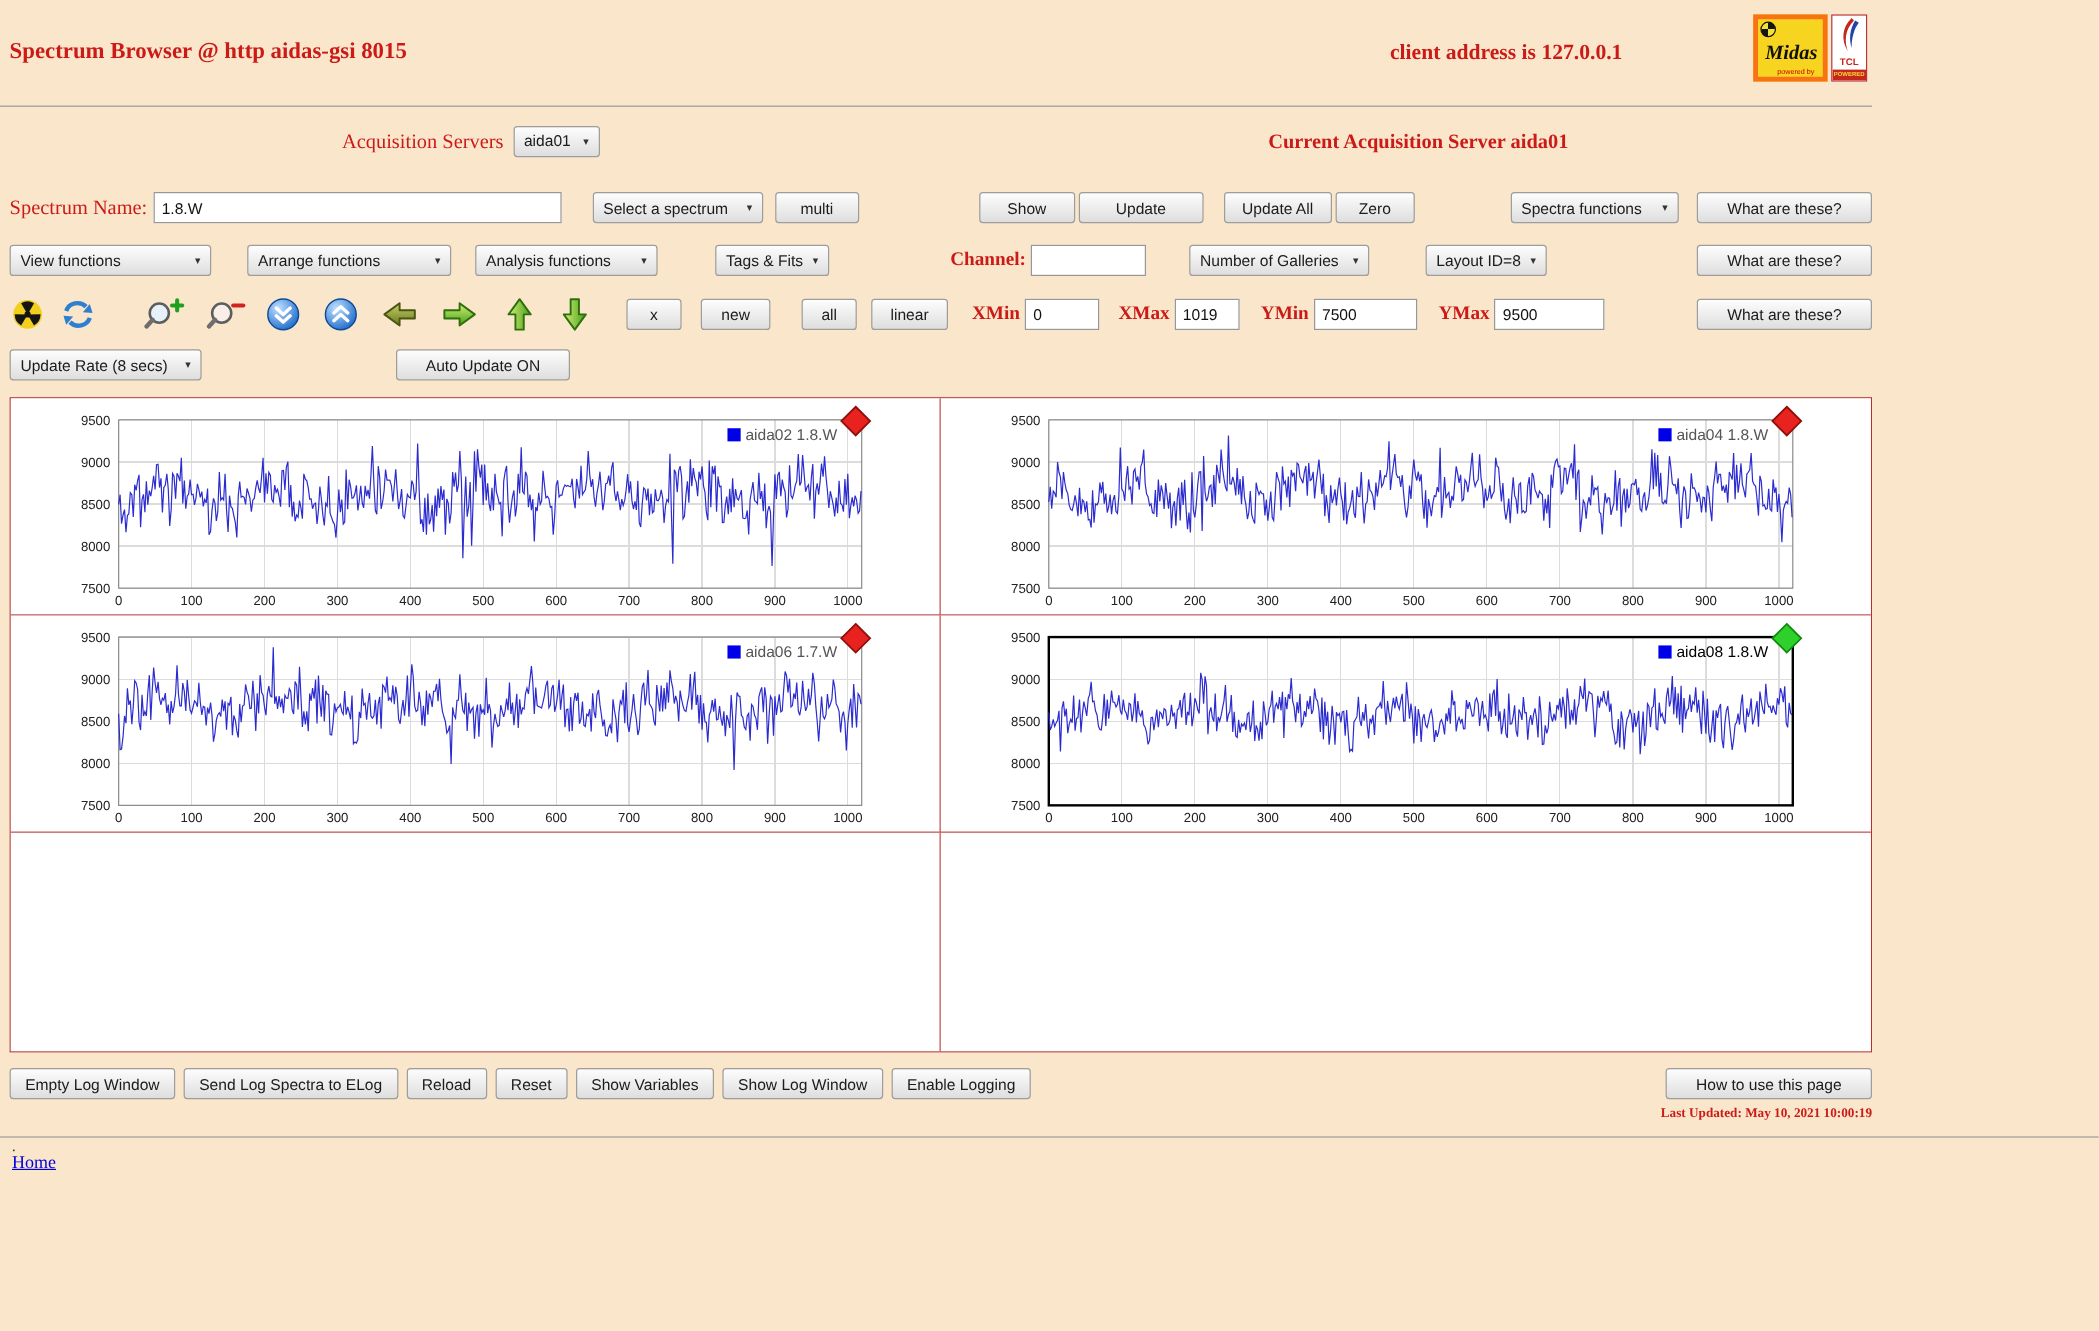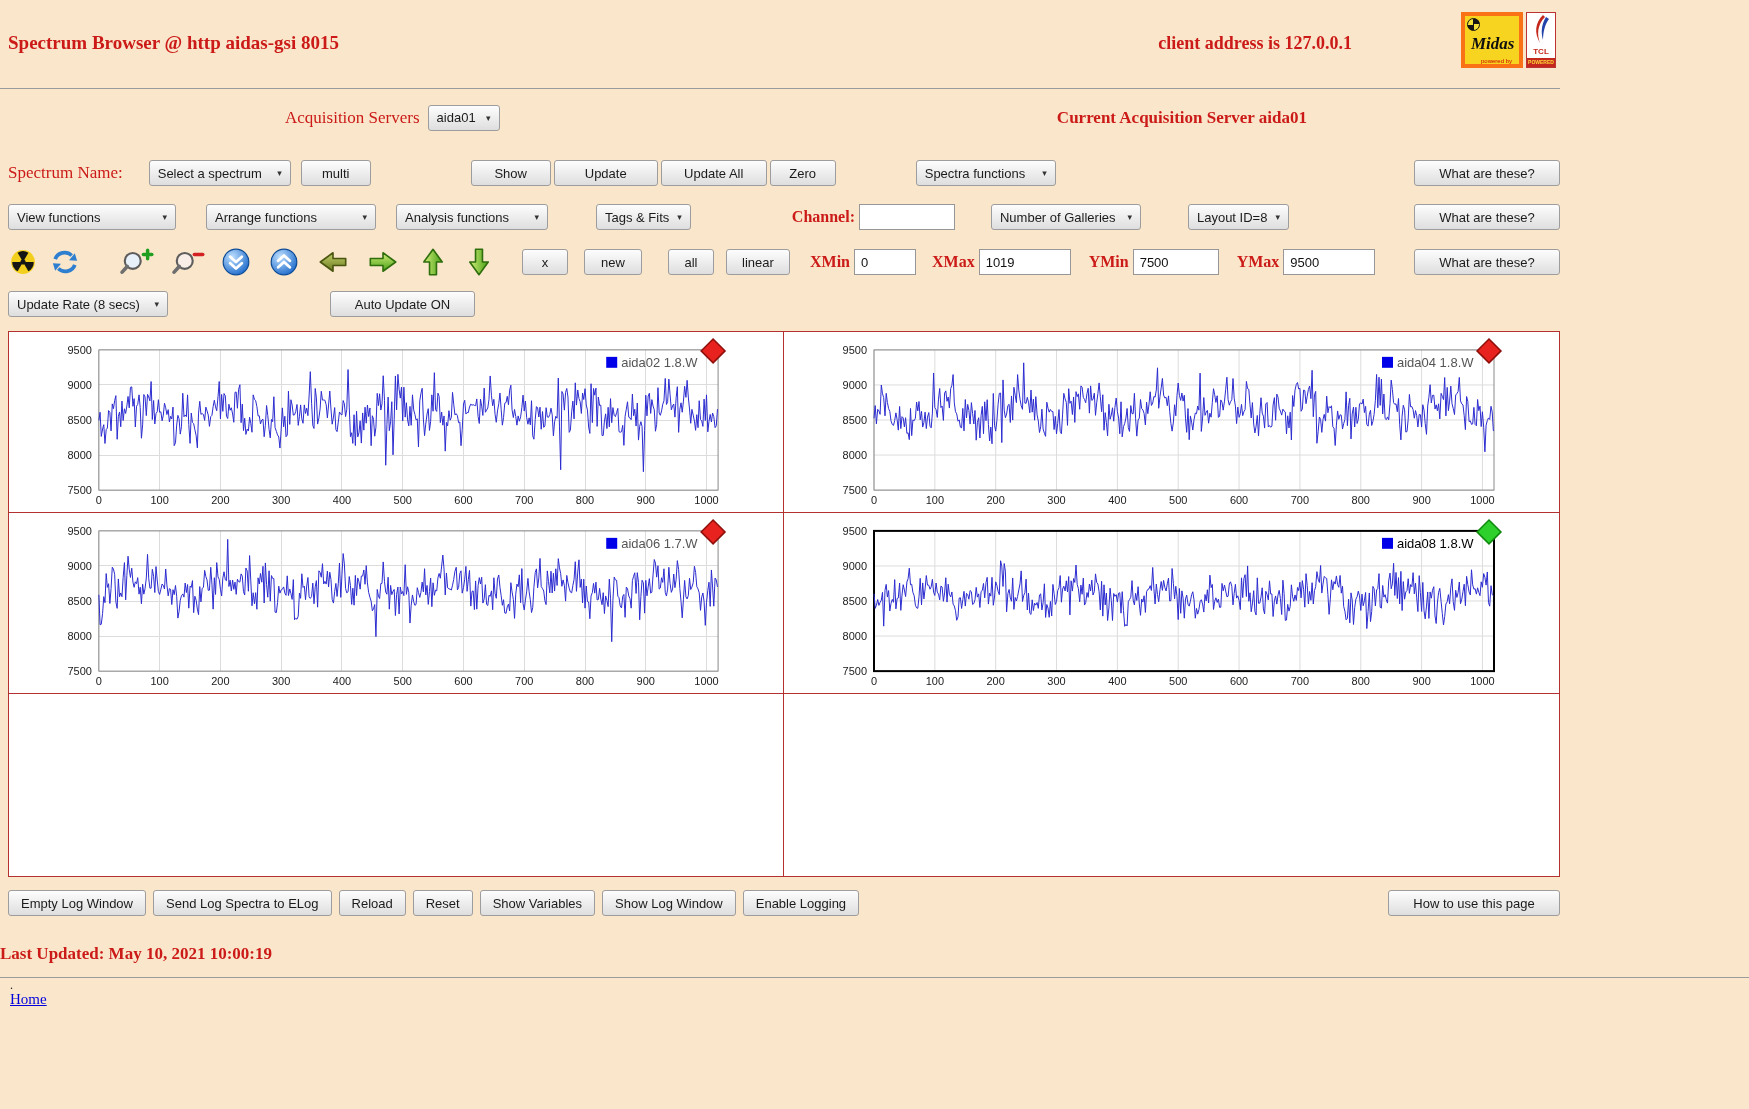--- a/index.html
+++ b/index.html
@@ -64,21 +64,21 @@
   .gcell:nth-child(n+5) { border-bottom:none; }
   .gcell svg { position:absolute; inset:0; width:100%; height:100%; }
   text.tick   { font:11px "Liberation Sans", sans-serif; fill:#222; }
   text.legend { font:13px "Liberation Sans", sans-serif; fill:#555; }
   text.legend.selected { fill:#000; }
 
   
   .fbtns { display:flex; margin:13px 0 0 8px; align-items:center; }
   .fb-group { display:flex; gap:7px; }
   .fbtns .help { margin-left:auto; width:172px; }
-  .lastupd { font-weight:bold; font-size:17px; color:#cb1a17; margin-top:28px; }
+  .lastupd { text-align:right; font-weight:bold; font-size:11px; color:#cb1a17; margin-top:6px; }
   .dot { font-size:12px; margin:3px 0 0 10px; color:#222; line-height:8px; }
   .home { color:#0000dd; font-size:15px; text-decoration:underline; margin:2px 0 0 10px; display:inline-block; cursor:pointer; }
 </style>
 </head>
 <body>
 
 
 
 <div class="page">
 
@@ -107,28 +107,29 @@
     <span class="lbl">Acquisition Servers</span>
     <span class="sel" style="min-width:72px">
       <span>aida01</span>
       <span class="chev">▾</span>
     </span>
     <span class="cur">Current Acquisition Server aida01</span>
   </div>
 
   <div class="row r-spec">
     <span class="lbl" style="margin-left:8px">Spectrum Name:</span>
+    <input style="margin-left: 5px; width: 340px;" value="1.8.W">
     <span class="sel" style="margin-left:26px;min-width:142px">
       <span>Select a spectrum</span>
       <span class="chev">▾</span>
     </span>
     <button style="margin-left:10px;width:70px">multi</button>
     <button style="margin-left:100px;width:80px">Show</button>
     <button style="margin-left:3px;width:104px">Update</button>
-    <button style="margin-left:3px;width:106px">Update All</button>
+    <button style="margin-left:17px;width:90px">Update All</button>
     <button style="margin-left:3px;width:66px">Zero</button>
     <span class="sel" style="margin-left:80px;min-width:140px">
       <span>Spectra functions</span>
       <span class="chev">▾</span>
     </span>
     <button style="margin-left:auto;width:146px">What are these?</button>
   </div>
 
   <div class="row r-func">
     <span class="sel" style="margin-left:8px;min-width:168px">
@@ -253,21 +254,21 @@
         </defs>
       <polygon points="8,2 8,13 3,13 11,24 19,13 14,13 14,2" fill="url(#gaD)" stroke="#2f6e0d" stroke-width="1.4" stroke-linejoin="round"></polygon>
     </svg>
     <button style="margin-left:30px;width:46px">x</button>
     <button style="margin-left:16px;width:58px">new</button>
     <button style="margin-left:26px;width:46px">all</button>
     <button style="margin-left:12px;width:64px">linear</button>
     <span class="lblb" style="margin-left:20px">XMin</span>
     <input style="margin-left: 4px; width: 62px;" value="0">
     <span class="lblb" style="margin-left:16px">XMax</span>
-    <input style="margin-left: 4px; width: 92px;" value="1019">
+    <input style="margin-left: 4px; width: 54px;" value="1019">
     <span class="lblb" style="margin-left:18px">YMin</span>
     <input style="margin-left: 4px; width: 86px;" value="7500">
     <span class="lblb" style="margin-left:18px">YMax</span>
     <input style="margin-left: 4px; width: 92px;" value="9500">
     <button style="margin-left:auto;width:146px">What are these?</button>
   </div>
 
   <div class="row r-upd">
     <span class="sel" style="margin-left:8px;min-width:160px">
       <span>Update Rate (8 secs)</span>

